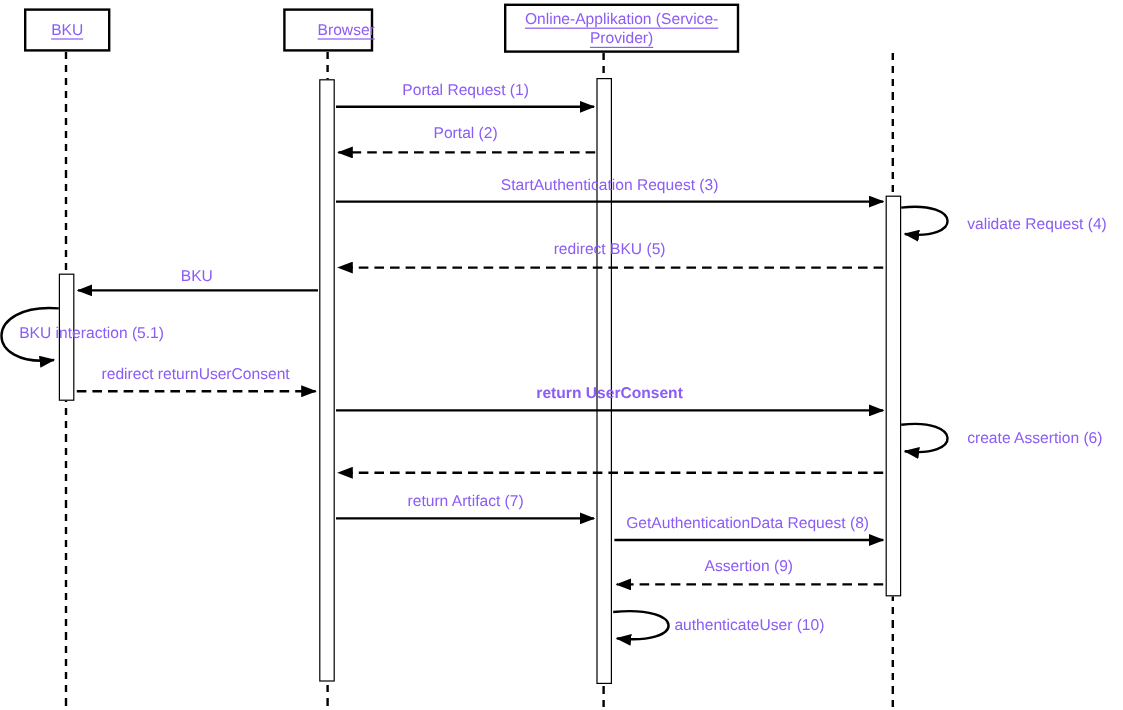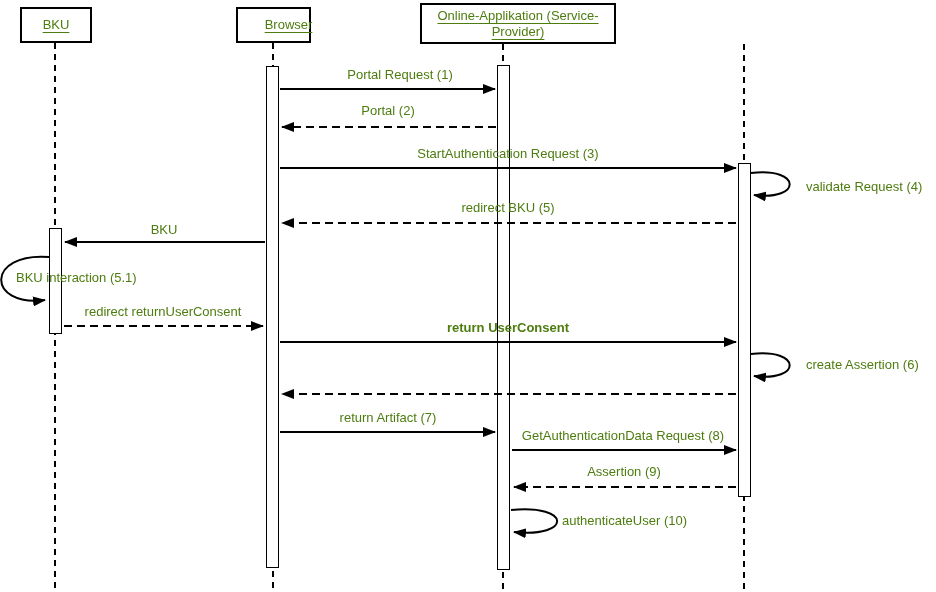--- a/index.html
+++ b/index.html
@@ -2,21 +2,21 @@
 <html><head>
 <meta charset="utf-8">
 <style>
   html, body { margin: 0; padding: 0; background: #ffffff; }
   #canvas {
     position: relative;
     width: 936px;
     height: 592px;
     background: #ffffff;
     font-family: "Liberation Sans", sans-serif;
-    color: #4d7c0f;
+    color: #8b5cf6;
     overflow: hidden;
   }
   .actor-box {
     position: absolute;
     box-sizing: border-box;
     border: 2px solid #000;
     background: #fff;
     display: flex;
     align-items: center;
     justify-content: center;
@@ -99,21 +99,21 @@
     <line x1="64" y1="326" x2="263" y2="326" stroke="#000" stroke-width="2" stroke-dasharray="8 5" marker-end="url(#arrow)"></line>
     <line x1="280" y1="342" x2="736" y2="342" stroke="#000" stroke-width="2" marker-end="url(#arrow)"></line>
     <path d="M 751 354 C 802 348, 802 382, 754 376" fill="none" stroke="#000" stroke-width="2" marker-end="url(#arrow)"></path>
     <line x1="736" y1="394" x2="282" y2="394" stroke="#000" stroke-width="2" stroke-dasharray="8 5" marker-end="url(#arrow)"></line>
     <line x1="280" y1="432" x2="495" y2="432" stroke="#000" stroke-width="2" marker-end="url(#arrow)"></line>
     <line x1="512" y1="450" x2="736" y2="450" stroke="#000" stroke-width="2" marker-end="url(#arrow)"></line>
     <line x1="736" y1="487" x2="514" y2="487" stroke="#000" stroke-width="2" stroke-dasharray="8 5" marker-end="url(#arrow)"></line>
     <path d="M 511 510 C 572 504, 572 538, 514 532" fill="none" stroke="#000" stroke-width="2" marker-end="url(#arrow)"></path>
   </svg>
 
-  <div class="msg-label ctr" style="left:388px; top:67px;margin-left:12px;">Portal Request (1)</div>
+  <div class="msg-label ctr" style="left:388px; top:67px;">Portal Request (1)</div>
   <div class="msg-label ctr" style="left:388px; top:103px;">Portal (2)</div>
   <div class="msg-label ctr" style="left:508px; top:146px;">StartAuthentication Request (3)</div>
   <div class="msg-label" style="left:806px; top:179px;">validate Request (4)</div>
   <div class="msg-label ctr" style="left:508px; top:200px;">redirect BKU (5)</div>
   <div class="msg-label ctr" style="left:164px; top:222px;">BKU</div>
   <div class="msg-label" style="left:4px; top:270px;margin-left:12px;">BKU interaction (5.1)</div>
   <div class="msg-label ctr" style="left:163px; top:304px;">redirect returnUserConsent</div>
   <div class="msg-label ctr" style="left:508px; top:320px;font-weight:bold;">return UserConsent</div>
   <div class="msg-label" style="left:806px; top:357px;">create Assertion (6)</div>
   <div class="msg-label ctr" style="left:388px; top:410px;">return Artifact (7)</div>

